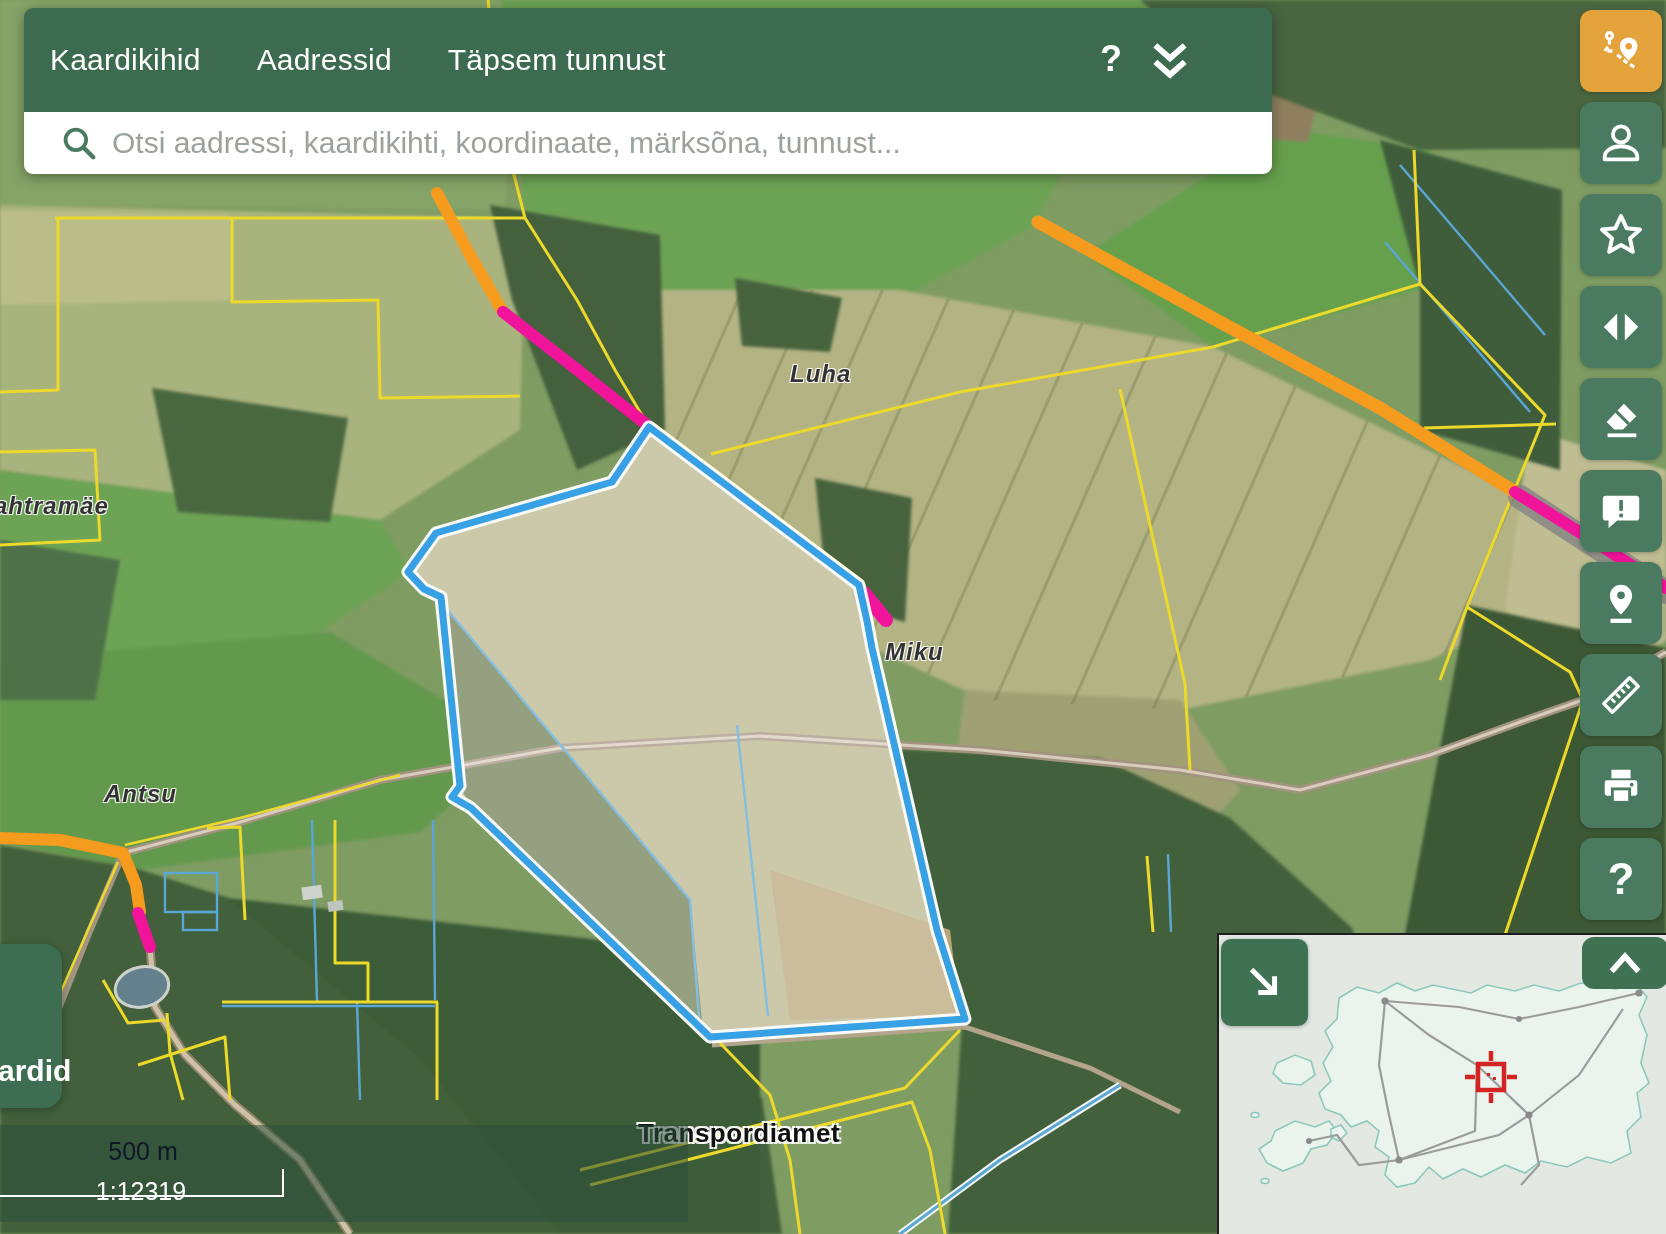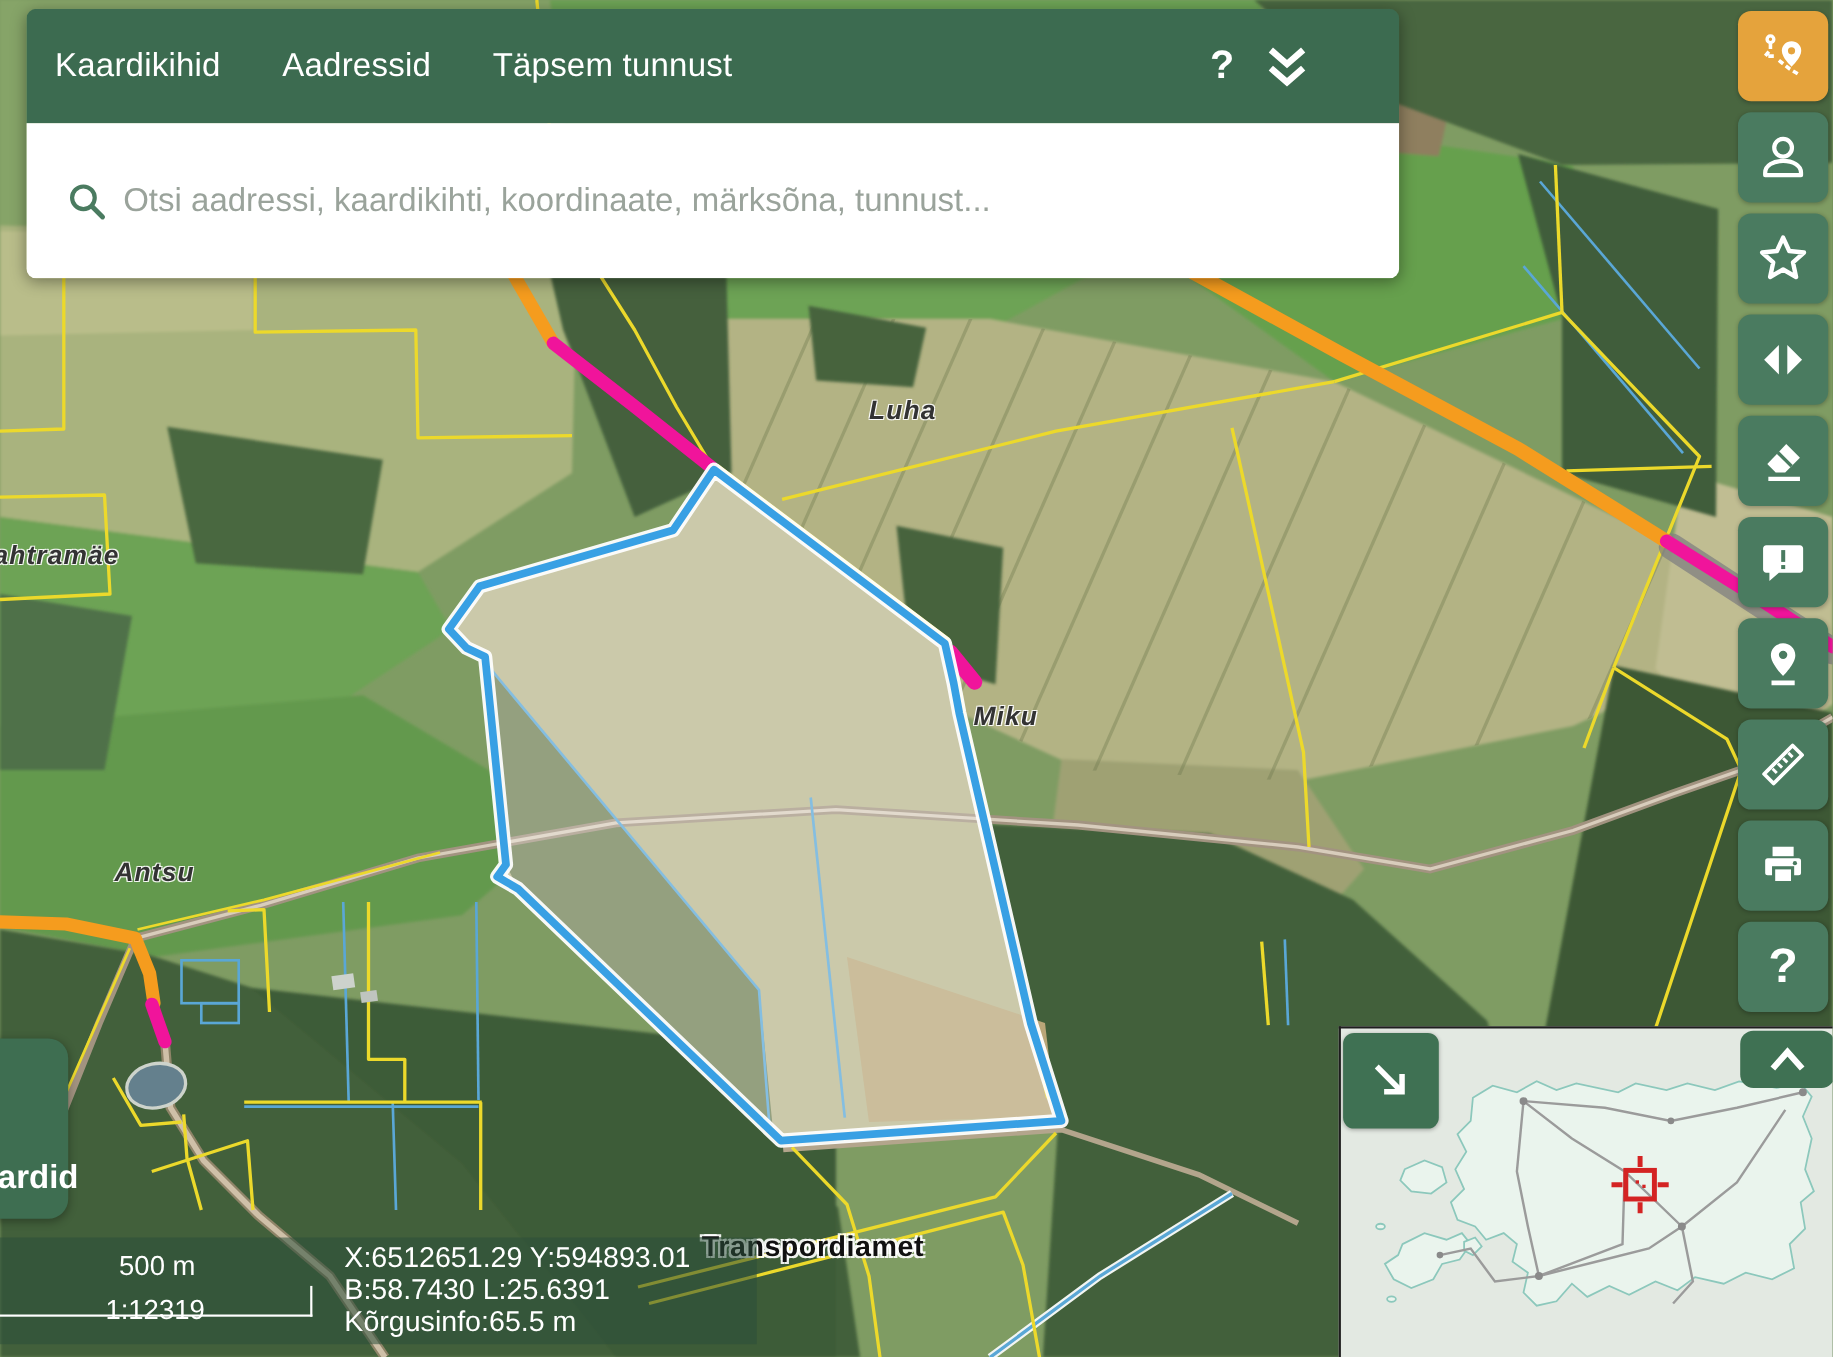--- a/index.html
+++ b/index.html
@@ -1,21 +1,21 @@
 <!DOCTYPE html>
 <html><head>
 <meta charset="utf-8">
 <style>
   html,body{margin:0;padding:0;background:#6f8f57;}
   body{width:1666px;height:1234px;position:relative;overflow:hidden;
        font-family:"Liberation Sans", sans-serif;}
   .stage{position:absolute;inset:0;width:1666px;height:1234px;text-align:right;}
 
   
-  .panel{position:absolute;left:24px;top:8px;width:1248px;height:245px;
+  .panel{position:absolute;left:24px;top:8px;width:1248px;height:166px;
          border-radius:9px;box-shadow:0 3px 14px rgba(0,0,0,.38);overflow:hidden;}
   .panel-top{position:absolute;left:0;top:0;right:0;height:104px;background:#3c6b50;
              display:flex;align-items:center;padding-left:26px;gap:56px;}
   .menu-item{color:#fff;font-size:30px;letter-spacing:.2px;cursor:pointer;white-space:nowrap;}
   .panel-help{position:absolute;right:150px;top:30px;color:#fff;font-size:36px;font-weight:bold;cursor:pointer;}
   .panel-collapse{position:absolute;right:80px;top:30px;width:44px;height:46px;cursor:pointer;}
   .panel-bottom{position:absolute;left:0;top:104px;right:0;bottom:0;background:#fff;
                 display:flex;align-items:center;padding-left:36px;}
   .search-placeholder{color:#9aa39b;font-size:30px;margin-left:14px;white-space:nowrap;
                       overflow:hidden;text-overflow:ellipsis;max-width:1100px;}
@@ -35,21 +35,21 @@
   .mm-expand{position:absolute;left:2px;top:4px;width:87px;height:87px;border-radius:10px;
              background:#3f7153;display:flex;align-items:center;justify-content:center;cursor:pointer;
              box-shadow:0 1px 4px rgba(0,0,0,.3);}
   .mm-collapse{position:absolute;left:363px;top:2px;width:86px;height:52px;border-radius:12px;
                background:#3f7153;display:flex;align-items:center;justify-content:center;cursor:pointer;}
 
   
   .footer{position:absolute;left:0;top:1125px;width:688px;height:97px;
           background:rgba(44,78,59,.55);}
   .scale-label{position:absolute;left:58px;top:12px;width:170px;text-align:center;
-               color:#ffffff;font-size:25px;}
+               color:#0f172a;font-size:25px;}
   .scale-line{position:absolute;left:-10px;top:44px;width:292px;height:26px;
               border-bottom:2px solid #fff;border-right:2px solid #fff;}
   .scale-ratio{position:absolute;left:56px;top:52px;width:170px;text-align:center;
                color:#fff;font-size:25px;}
   .coords{position:absolute;left:313px;top:4px;color:#fff;font-size:26px;line-height:29px;}
 
   
   .side-tab{position:absolute;left:-54px;top:944px;width:116px;height:164px;background:#3e6e51;
             border-radius:0 18px 18px 0;box-shadow:0 2px 8px rgba(0,0,0,.3);cursor:pointer;}
   .side-tab span{position:absolute;left:52px;bottom:20px;color:#fff;font-size:30px;font-weight:bold;}
@@ -368,22 +368,17 @@
     <svg width="40" height="30" viewBox="0 0 24 16">
       <polyline points="4,13 12,4 20,13" fill="none" stroke="#fff" stroke-width="3.4"></polyline>
     </svg>
   </div>
 </div>
 
 <div class="footer">
   <div class="scale-label">500 m</div>
   <div class="scale-line"></div>
   <div class="scale-ratio">1:12319</div>
-  <div class="coords">
-    <div>X:6512651.29 Y:594893.01</div>
-    <div>B:58.7430 L:25.6391</div>
-    <div>Kõrgusinfo:65.5 m</div>
-  </div>
 </div>
 
 <div class="side-tab">
   <span>ardid</span>
 </div>
 
 </body></html>

